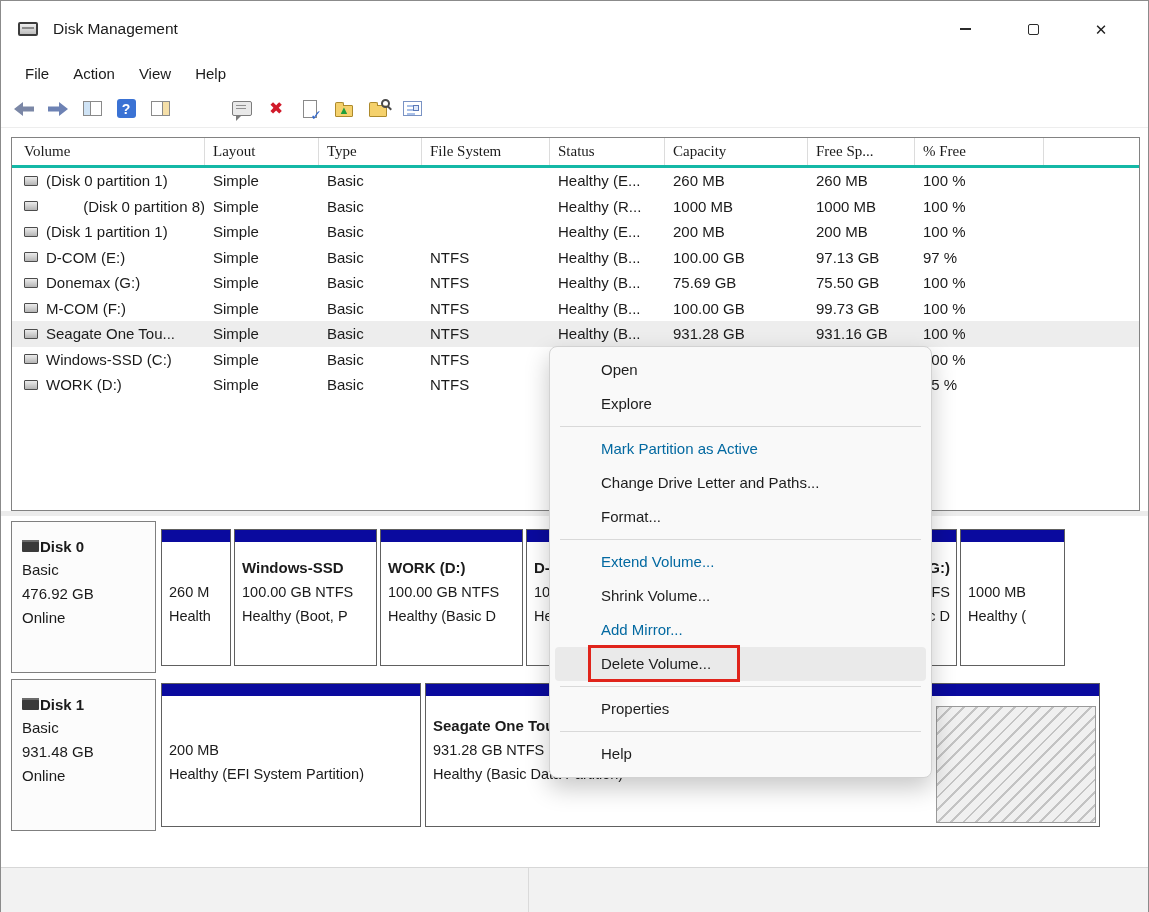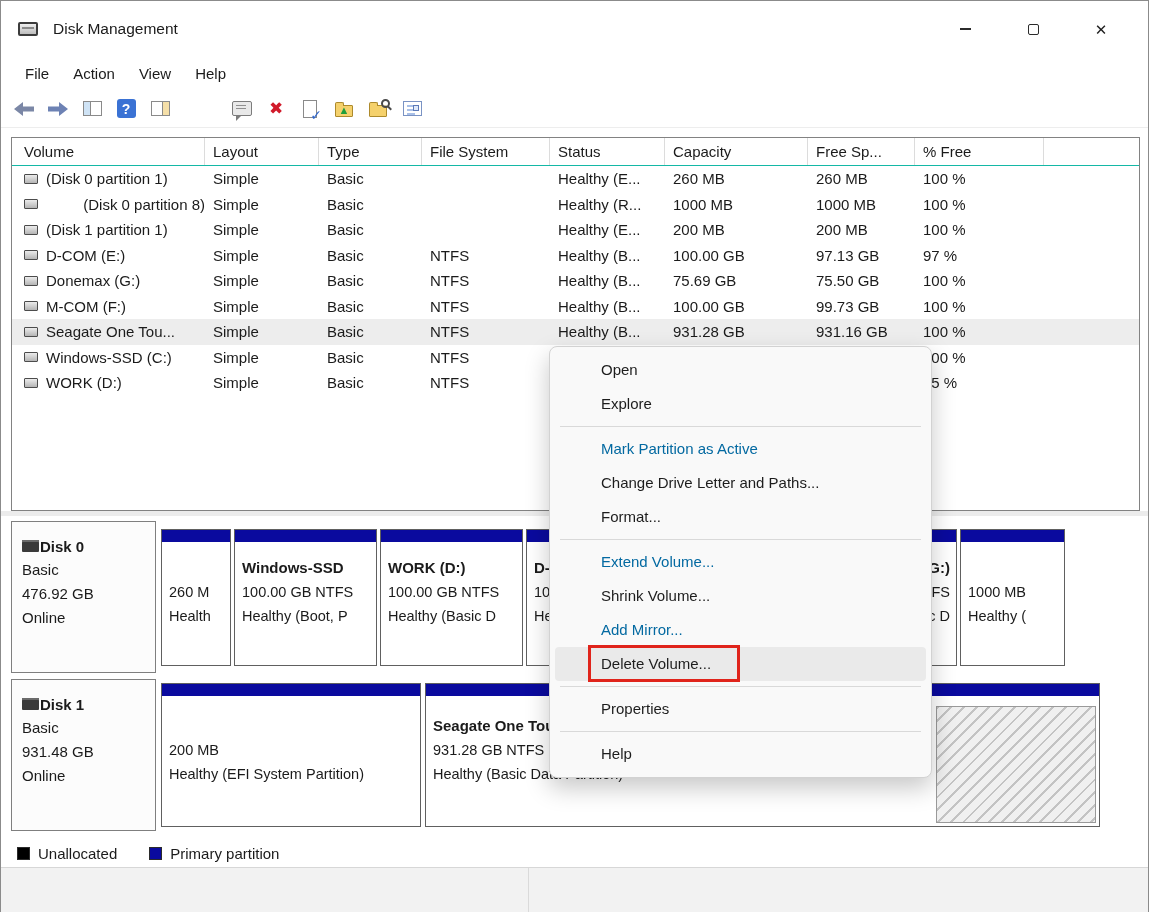--- a/index.html
+++ b/index.html
@@ -44,21 +44,21 @@
   .ic-folder .up{position:absolute;left:0;right:0;top:-2px;text-align:center;color:#1f9e3a;font-size:11px;line-height:12px;font-weight:bold;}
   .ic-folder .mag{position:absolute;right:-4px;top:-7px;width:9px;height:9px;border:2px solid #4a4a4a;border-radius:50%;box-sizing:border-box;background:rgba(255,255,255,.6);}
   .ic-folder .mag::after{content:"";position:absolute;right:-4px;bottom:-3px;width:5px;height:2px;background:#4a4a4a;transform:rotate(45deg);}
   .ic-form{width:19px;height:15px;border:1px solid #7a93c4;background:#fff;position:relative;box-sizing:border-box;}
   .ic-form::before{content:"";position:absolute;left:3px;top:3px;width:8px;height:2px;background:#a9c0e8;box-shadow:0 4px 0 #a9c0e8,0 8px 0 #a9c0e8;}
   .ic-form::after{content:"";position:absolute;right:2px;top:3px;width:4px;height:4px;border:1px solid #5b79b8;background:#dfe9fa;}
 
   
   .vol-panel{position:absolute;left:10px;top:136px;width:1129px;height:374px;border:1px solid #828282;
              background:#fff;box-sizing:border-box;font-size:15px;overflow:hidden;}
-  .vt-header{display:flex;height:27px;border-bottom:1px solid #14b8a6;}
+  .vt-header{display:flex;height:27px;border-bottom:3px solid #14b8a6;font-family:Liberation Serif, serif;}
   .hc{box-sizing:border-box;padding-left:8px;display:flex;align-items:center;border-right:1px solid #dcdcdc;
       white-space:nowrap;overflow:hidden;flex:none;}
   .hc:first-child{padding-left:12px;}
   .hc-fill{flex:1;border-right:none;}
   .vt-row{display:flex;height:25.5px;align-items:center;}
   .vt-row.sel{background:#ededed;}
   .vc{box-sizing:border-box;padding-left:8px;white-space:nowrap;overflow:hidden;display:flex;align-items:center;height:100%;flex:none;}
   .vt-row .vc:first-child{padding-left:12px;}
   .drv{width:14px;height:10px;border:1px solid #4c4c4c;background:linear-gradient(#ececec,#b5b5b5);
        border-radius:1px;margin-right:8px;flex:none;box-sizing:border-box;}
@@ -409,30 +409,20 @@
               <div class="p-name">Seagate One Tou...</div>
               <div class="p-line">931.28 GB NTFS</div>
               <div class="p-line">Healthy (Basic Data Partition)</div>
             </div>
             <div class="hatch" style="left: 510px;"></div>
           </div>
         </div>
       </div>
     </div>
 
-  <div class="legend" id="legend">
-      <div class="leg-item">
-        <span class="swatch" style="background: rgb(0, 0, 0);"></span>
-        <span>Unallocated</span>
-      </div>
-      <div class="leg-item">
-        <span class="swatch" style="background: rgb(10, 10, 158);"></span>
-        <span>Primary partition</span>
-      </div>
-    </div>
 
   <div class="statusbar">
     <div class="status-div"></div>
   </div>
 
   <div class="context-menu" id="ctxmenu">
       <div class="mi"><span>Open</span></div>
       <div class="mi"><span>Explore</span></div>
       <div class="mi-sep"></div>
       <div class="mi dis"><span>Mark Partition as Active</span></div>

